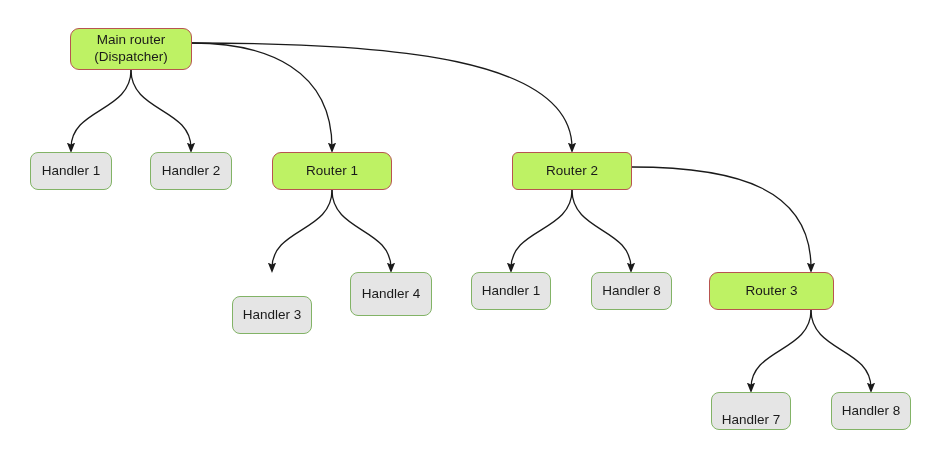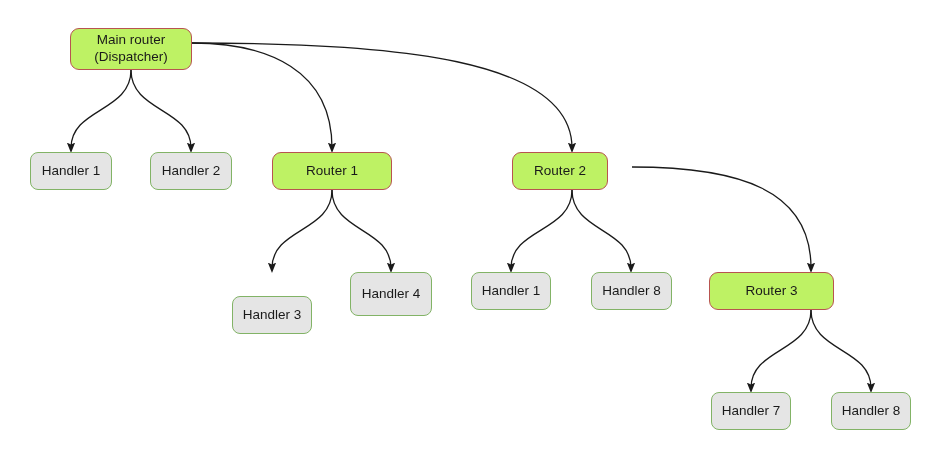--- a/index.html
+++ b/index.html
@@ -76,23 +76,23 @@
         <path d="M 811,310 C 811,352 871,348 871,388" fill="none" stroke="#1a1a1a" stroke-width="1.3" marker-end="url(#arrowhead)"></path>
       </g>
   </svg>
 
   <div id="node-layer">
       <div class="node router" style="left: 70px; top: 28px; width: 122px; height: 42px;"><span class="node-label">Main router
 (Dispatcher)</span></div>
       <div class="node handler" style="left: 30px; top: 152px; width: 82px; height: 38px;"><span class="node-label">Handler 1</span></div>
       <div class="node handler" style="left: 150px; top: 152px; width: 82px; height: 38px;"><span class="node-label">Handler 2</span></div>
       <div class="node router" style="left: 272px; top: 152px; width: 120px; height: 38px;"><span class="node-label">Router 1</span></div>
-      <div class="node router" style="left: 512px; top: 152px; width: 96px; height: 38px;"><span class="node-label">Router 2</span></div>
+      <div class="node router" style="left: 512px; top: 152px; width: 120px; height: 38px; border-radius: 6px;"><span class="node-label">Router 2</span></div>
       <div class="node handler" style="left: 232px; top: 272px; width: 80px; height: 38px; margin-top: 24px;"><span class="node-label">Handler 3</span></div>
       <div class="node handler" style="left: 350px; top: 272px; width: 82px; height: 44px;"><span class="node-label">Handler 4</span></div>
       <div class="node handler" style="left: 471px; top: 272px; width: 80px; height: 38px;"><span class="node-label">Handler 1</span></div>
       <div class="node handler" style="left: 591px; top: 272px; width: 81px; height: 38px;"><span class="node-label">Handler 8</span></div>
       <div class="node router" style="left: 709px; top: 272px; width: 125px; height: 38px;"><span class="node-label">Router 3</span></div>
-      <div class="node handler" style="left: 711px; top: 392px; width: 80px; height: 38px;"><span class="node-label">Handler 7</span></div>
+      <div class="node handler" style="left: 711px; top: 392px; width: 80px; height: 38px; align-items: flex-end;"><span class="node-label">Handler 7</span></div>
       <div class="node handler" style="left: 831px; top: 392px; width: 80px; height: 38px;"><span class="node-label">Handler 8</span></div>
     </div>
 
 </div>
 
 </body></html>

